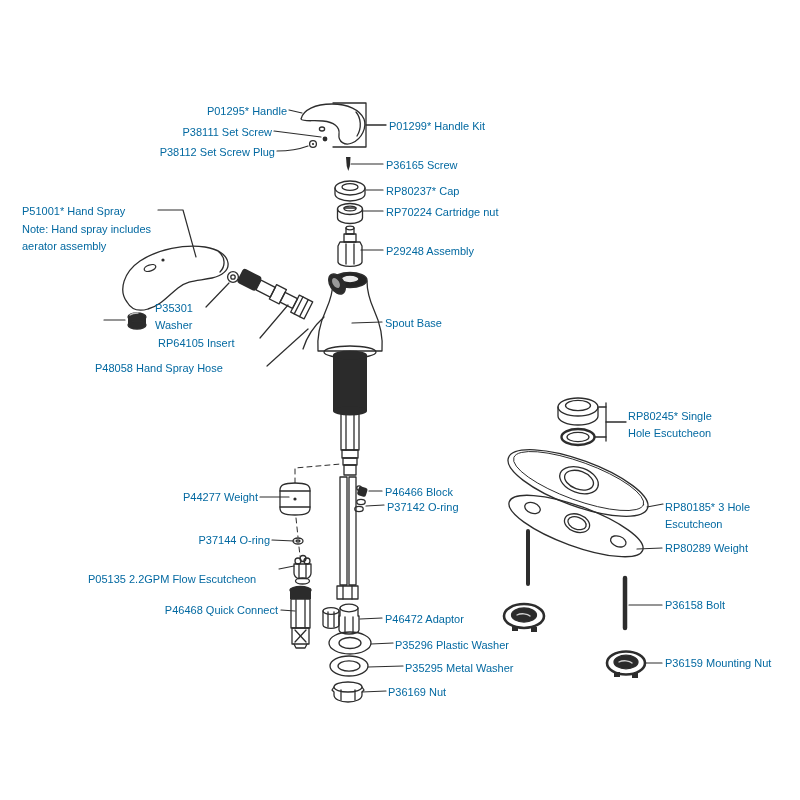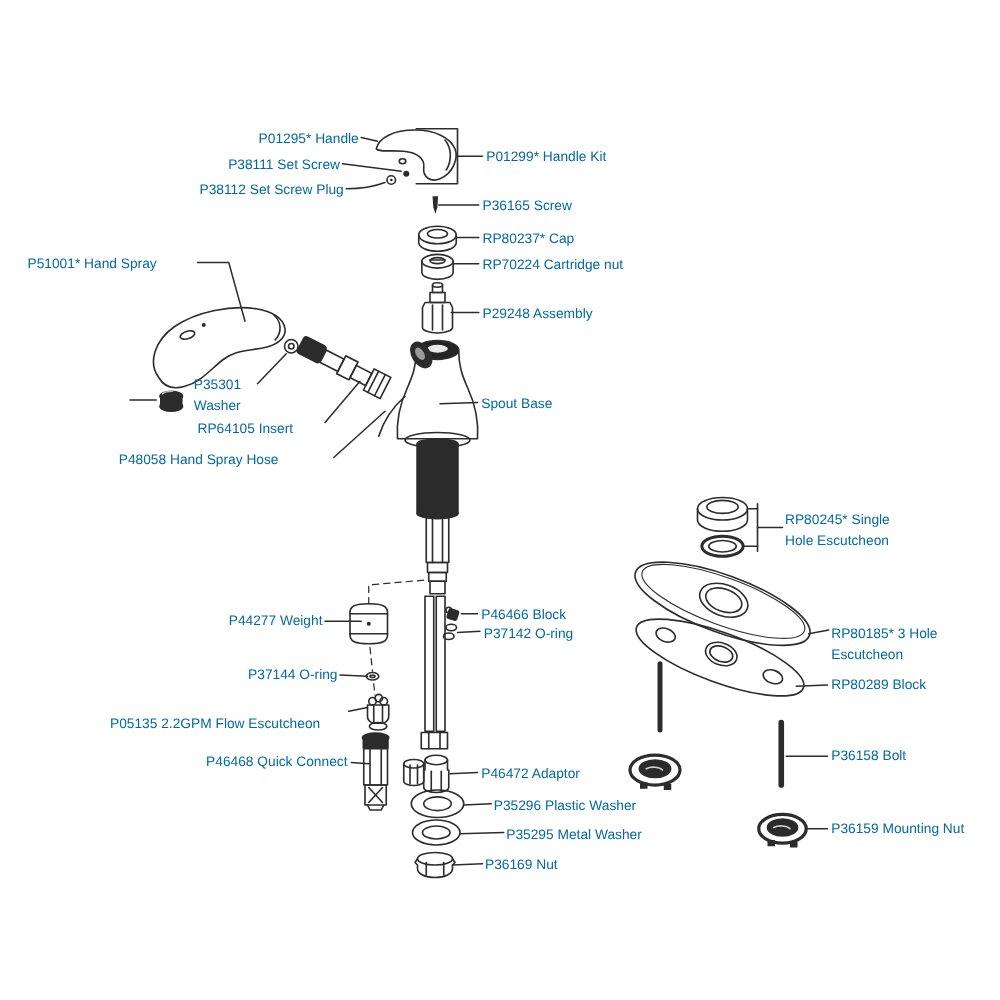--- a/index.html
+++ b/index.html
@@ -262,30 +262,32 @@
 
   <div class="lbl r" style="left:150px;top:103px;width:137px">P01295* Handle</div>
   <div class="lbl r" style="left:140px;top:124px;width:132px">P38111 Set Screw</div>
   <div class="lbl r" style="left:118px;top:144px;width:157px">P38112 Set Screw Plug</div>
   <div class="lbl" style="left:389px;top:118px">P01299* Handle Kit</div>
   <div class="lbl" style="left:386px;top:157px">P36165 Screw</div>
   <div class="lbl" style="left:386px;top:183px">RP80237* Cap</div>
   <div class="lbl" style="left:386px;top:204px">RP70224 Cartridge nut</div>
   <div class="lbl" style="left:386px;top:243px">P29248 Assembly</div>
   <div class="lbl" style="left:22px;top:203px">P51001* Hand Spray</div>
+  <div class="lbl" style="left:22px;top:221px">Note: Hand spray includes
+aerator assembly</div>
   <div class="lbl" style="left:155px;top:300px">P35301
 Washer</div>
   <div class="lbl" style="left:158px;top:335px">RP64105 Insert</div>
   <div class="lbl" style="left:95px;top:360px">P48058 Hand Spray Hose</div>
   <div class="lbl" style="left:385px;top:315px">Spout Base</div>
   <div class="lbl" style="left:628px;top:408px">RP80245* Single
 Hole Escutcheon</div>
   <div class="lbl" style="left:665px;top:499px">RP80185* 3 Hole
 Escutcheon</div>
-  <div class="lbl" style="left:665px;top:540px">RP80289 Block</div>
+  <div class="lbl" style="left:665px;top:540px">RP80289 Weight</div>
   <div class="lbl" style="left:665px;top:597px">P36158 Bolt</div>
   <div class="lbl" style="left:665px;top:655px">P36159 Mounting Nut</div>
   <div class="lbl r" style="left:165px;top:489px;width:93px">P44277 Weight</div>
   <div class="lbl" style="left:385px;top:484px">P46466 Block</div>
   <div class="lbl" style="left:387px;top:499px">P37142 O-ring</div>
   <div class="lbl r" style="left:178px;top:532px;width:92px">P37144 O-ring</div>
   <div class="lbl" style="left:88px;top:571px">P05135 2.2GPM Flow Escutcheon</div>
   <div class="lbl r" style="left:131px;top:602px;width:147px">P46468 Quick Connect</div>
   <div class="lbl" style="left:385px;top:611px">P46472 Adaptor</div>
   <div class="lbl" style="left:395px;top:637px">P35296 Plastic Washer</div>

